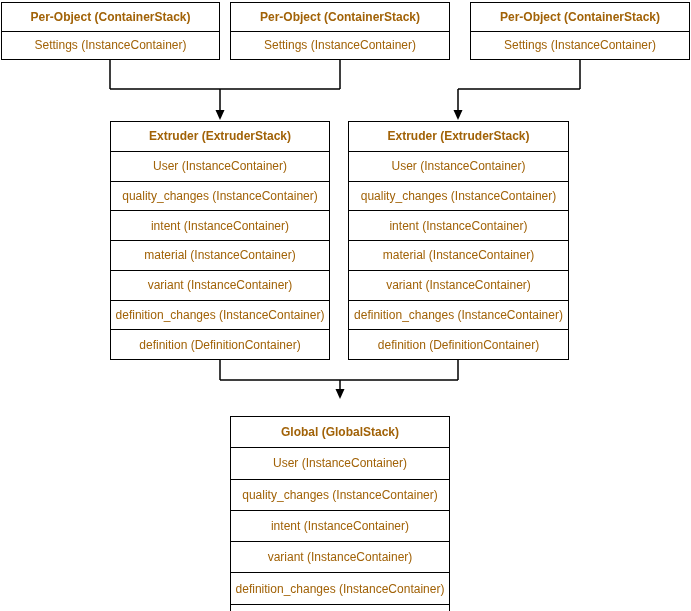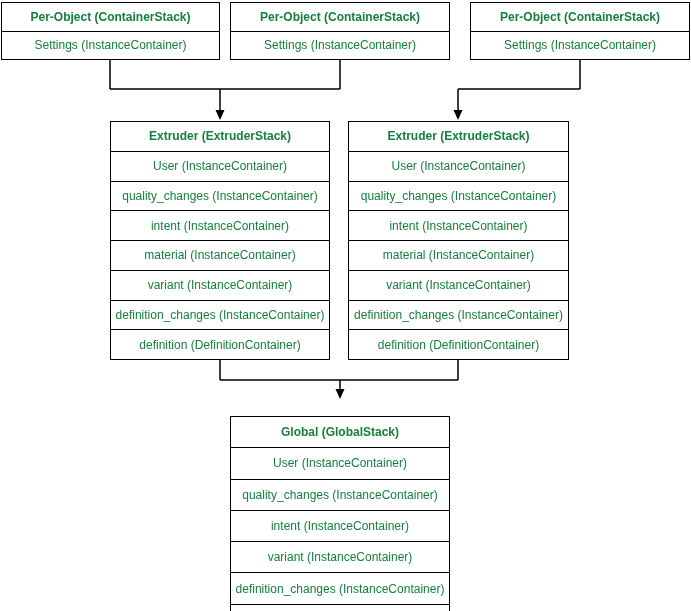--- a/index.html
+++ b/index.html
@@ -2,21 +2,21 @@
 <html><head>
 <meta charset="utf-8">
 <style>
   html, body { margin: 0; padding: 0; background: #ffffff; }
   .canvas {
     position: relative;
     width: 691px;
     height: 611px;
     background: #ffffff;
     font-family: "Liberation Sans", sans-serif;
-    color: #15803d;
+    color: #a16207;
     overflow: hidden;
     text-decoration: underline;
   }
   .connectors {
     position: absolute;
     left: 0; top: 0;
     width: 691px; height: 611px;
     pointer-events: none;
   }
   .node {

